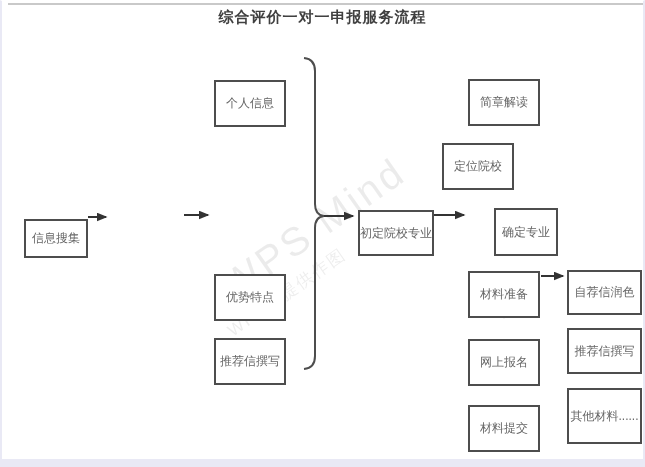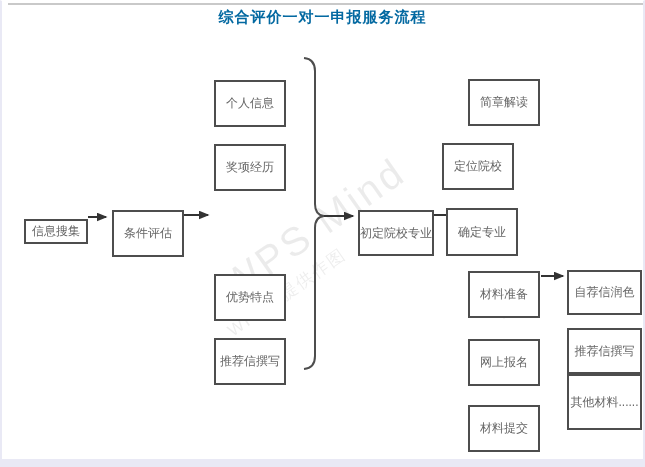--- a/index.html
+++ b/index.html
@@ -5,21 +5,21 @@
   html,body{margin:0;padding:0;background:#ffffff;font-family:"Liberation Sans","DejaVu Sans",sans-serif;}
   .page{
     position:relative;width:645px;height:467px;background:#ffffff;overflow:hidden;
     box-sizing:border-box;
     border-left:2px solid #e9e9f5;border-right:2px solid #e9e9f5;
     border-bottom:8px solid #e9e9f5;border-top:1px solid #ffffff;
   }
   .topline{position:absolute;left:6px;top:2px;right:0;height:2px;background:#c9c9c9;}
   .title{
     position:absolute;left:0;top:7px;width:100%;text-align:center;
-    font-size:15px;font-weight:bold;color:#0369a1;letter-spacing:1px;
+    font-size:15px;font-weight:bold;color:#404040;letter-spacing:1px;
   }
   .node{
     position:absolute;box-sizing:border-box;background:#ffffff;
     border:2px solid #4d4d4d;color:#666666;font-size:12px;
     display:flex;align-items:center;justify-content:center;
     text-align:center;white-space:nowrap;cursor:default;z-index:3;margin-top:18px;
   }
   svg.connectors{position:absolute;left:0;top:0;z-index:2;}
   .wm{
     position:absolute;z-index:1;color:rgba(0,0,0,0.08);
@@ -50,33 +50,31 @@
     <line x1="182" y1="214" x2="206" y2="214" stroke="#333333" stroke-width="2" marker-end="url(#arr)"></line>
     <path d="M302,57 Q313,58 313,70 L313,203 Q313,214 322,215 Q313,216 313,227 L313,355 Q313,367 302,368" fill="none" stroke="#4d4d4d" stroke-width="2"></path>
     <line x1="322" y1="215" x2="351" y2="215" stroke="#333333" stroke-width="2" marker-end="url(#arr)"></line>
     <line x1="431" y1="214" x2="462" y2="214" stroke="#333333" stroke-width="2" marker-end="url(#arr)"></line>
     <line x1="502" y1="108" x2="502" y2="120" stroke="#333333" stroke-width="2" marker-end="url(#arr)"></line>
     <line x1="539" y1="275" x2="561" y2="275" stroke="#333333" stroke-width="2" marker-end="url(#arr)"></line>
     <line x1="502" y1="300" x2="502" y2="316" stroke="#333333" stroke-width="2" marker-end="url(#arr)"></line>
     <line x1="502" y1="368" x2="502" y2="382" stroke="#333333" stroke-width="2" marker-end="url(#arr)"></line>
   </svg>
 
-  <div class="node" style="left:22px;top:200px;width:64px;height:25px">信息搜集</div>
-  <div class="node" style="left:110px;top:191px;width:72px;height:47px">条件评估</div>
+  <div class="node" style="left:22px;top:200px;width:64px;height:39px">信息搜集</div>
 
   <div class="node" style="left:212px;top:61px;width:72px;height:47px">个人信息</div>
-  <div class="node" style="left:212px;top:125px;width:72px;height:47px">奖项经历</div>
   <div class="node" style="left:212px;top:255px;width:72px;height:47px">优势特点</div>
   <div class="node" style="left:212px;top:319px;width:72px;height:47px">推荐信撰写</div>
 
   <div class="node" style="left:356px;top:191px;width:76px;height:46px">初定院校专业</div>
 
   <div class="node" style="left:466px;top:60px;width:72px;height:47px">简章解读</div>
   <div class="node" style="left:440px;top:124px;width:72px;height:47px">定位院校</div>
-  <div class="node" style="left:444px;top:189px;width:72px;height:48px">确定专业</div>
+  <div class="node" style="left:492px;top:189px;width:64px;height:48px">确定专业</div>
   <div class="node" style="left:466px;top:252px;width:72px;height:47px">材料准备</div>
   <div class="node" style="left:466px;top:320px;width:72px;height:47px">网上报名</div>
   <div class="node" style="left:466px;top:386px;width:72px;height:47px">材料提交</div>
 
   <div class="node" style="left:565px;top:251px;width:75px;height:45px">自荐信润色</div>
   <div class="node" style="left:565px;top:309px;width:75px;height:46px">推荐信撰写</div>
-  <div class="node" style="left:565px;top:355px;width:75px;height:56px">其他材料......</div>
+  <div class="node" style="left:565px;top:369px;width:75px;height:56px">其他材料......</div>
 </div>
 
 </body></html>

